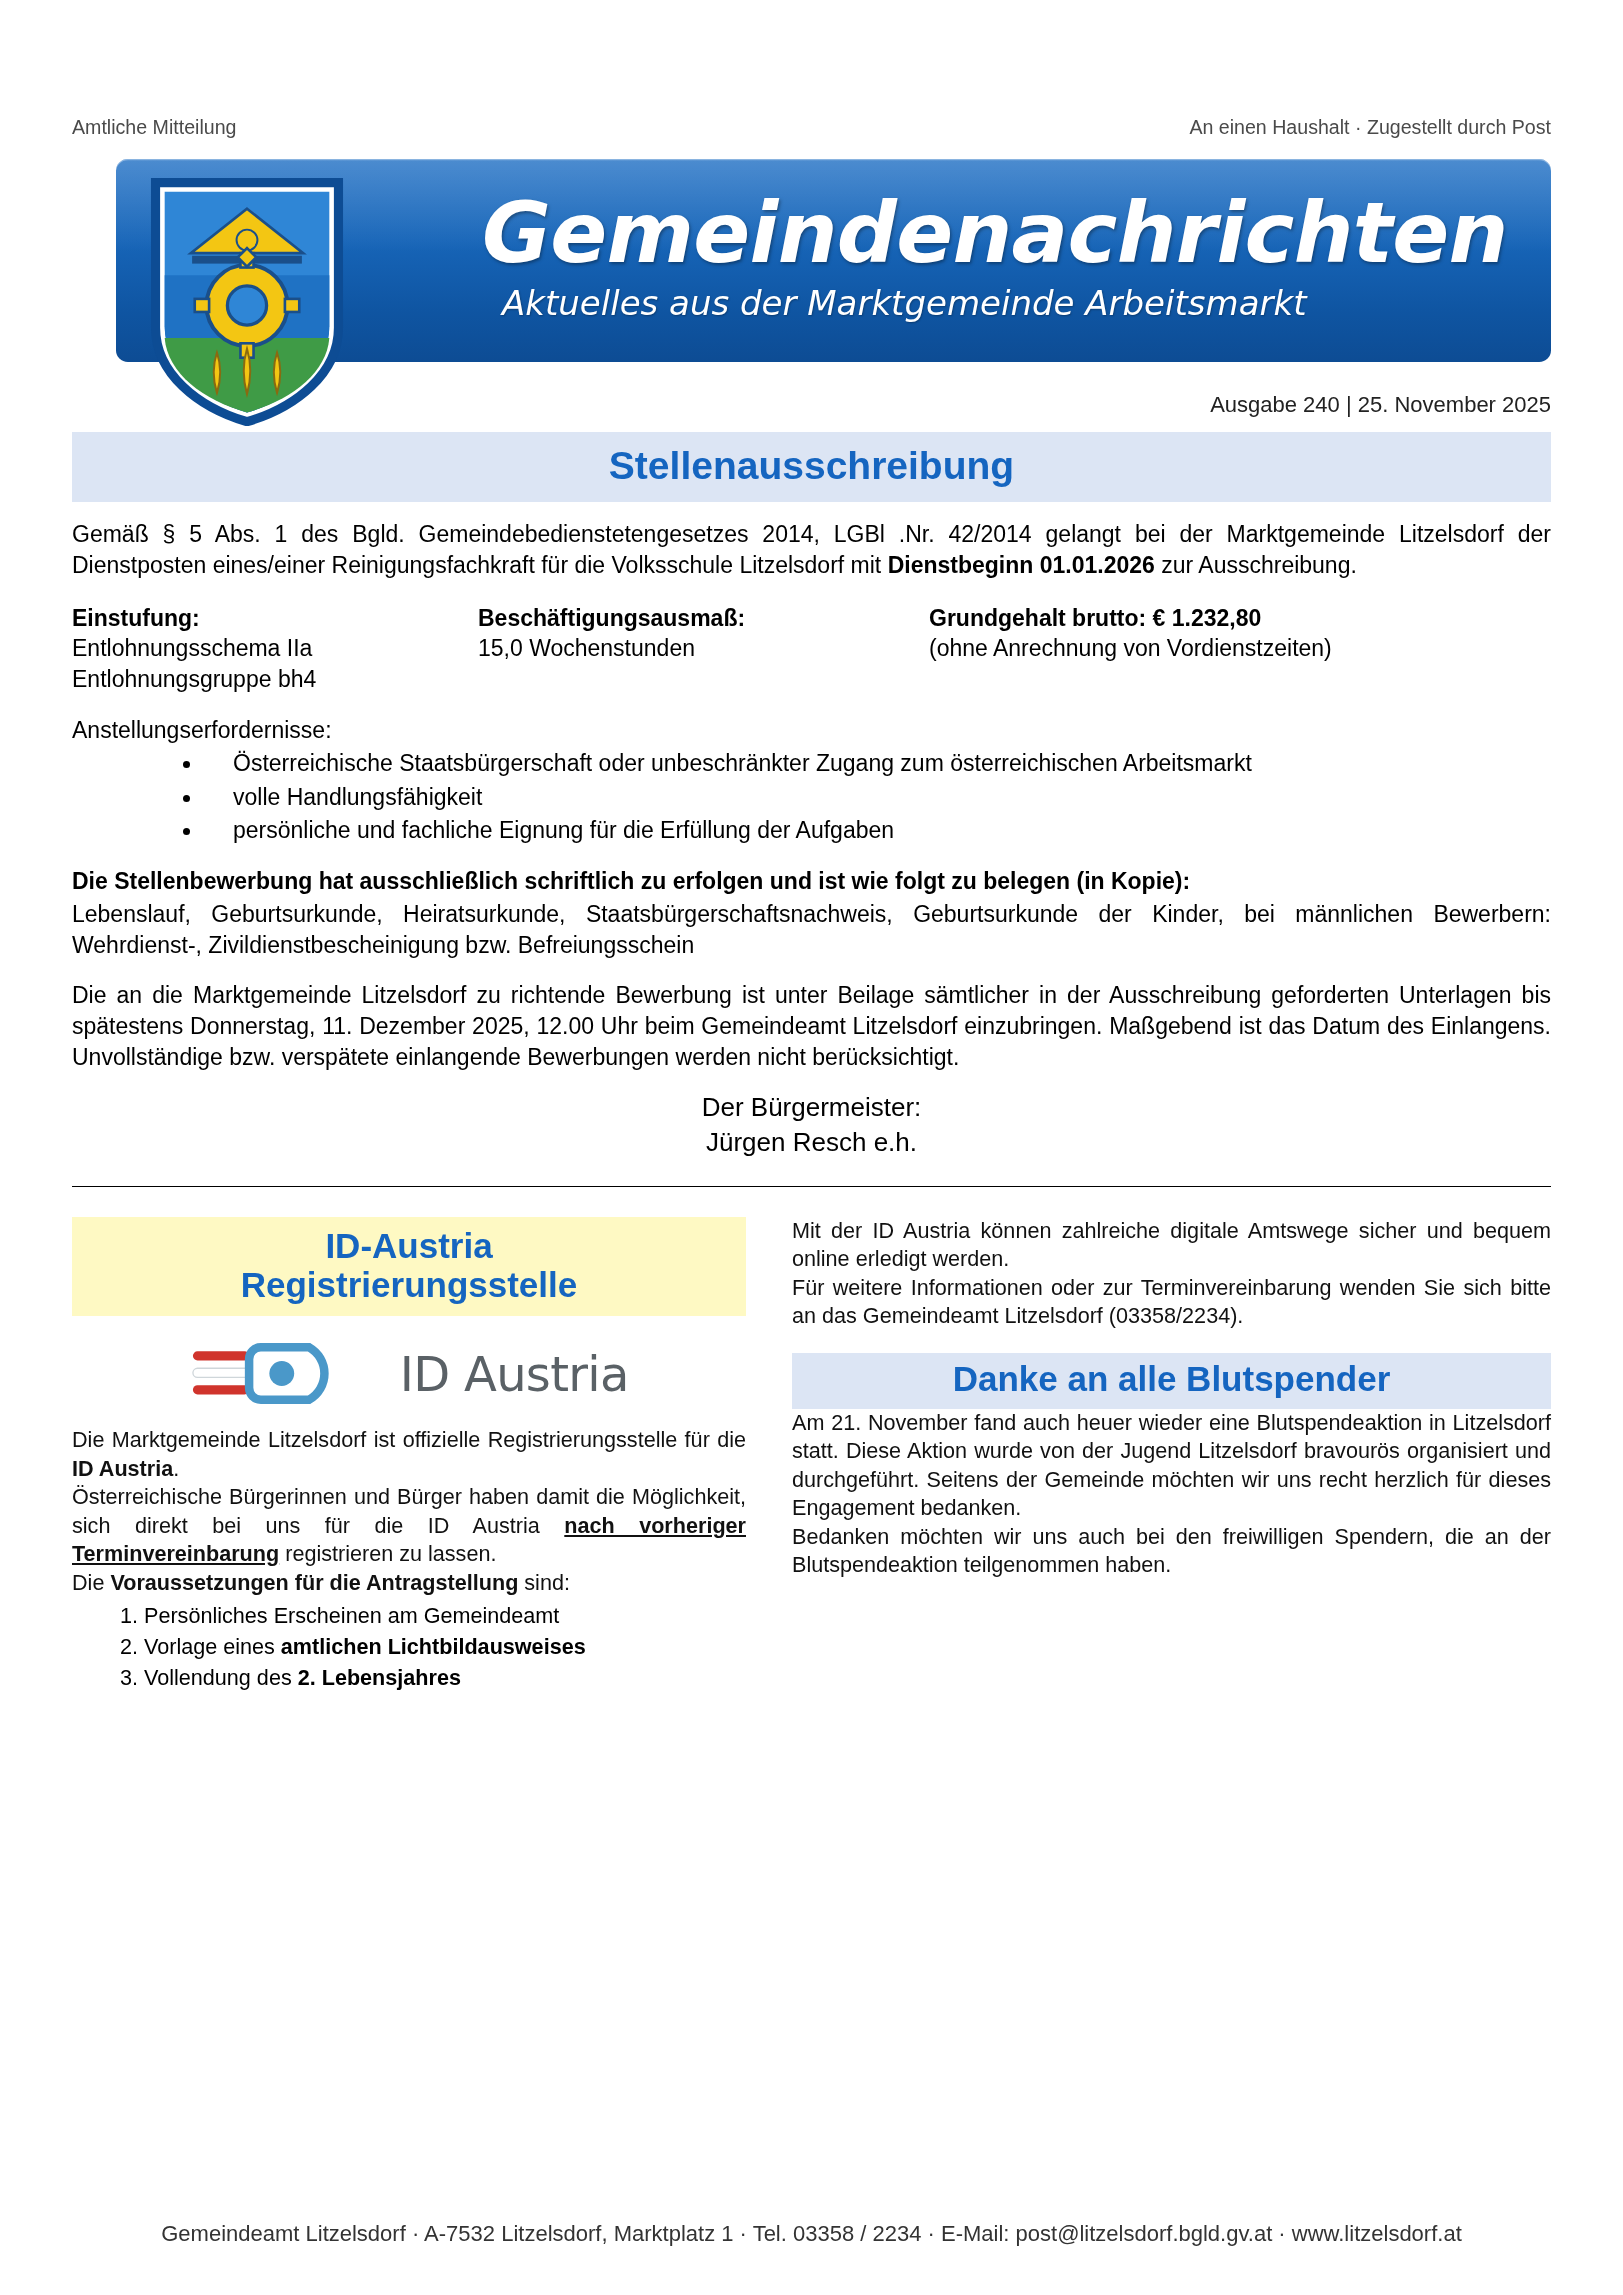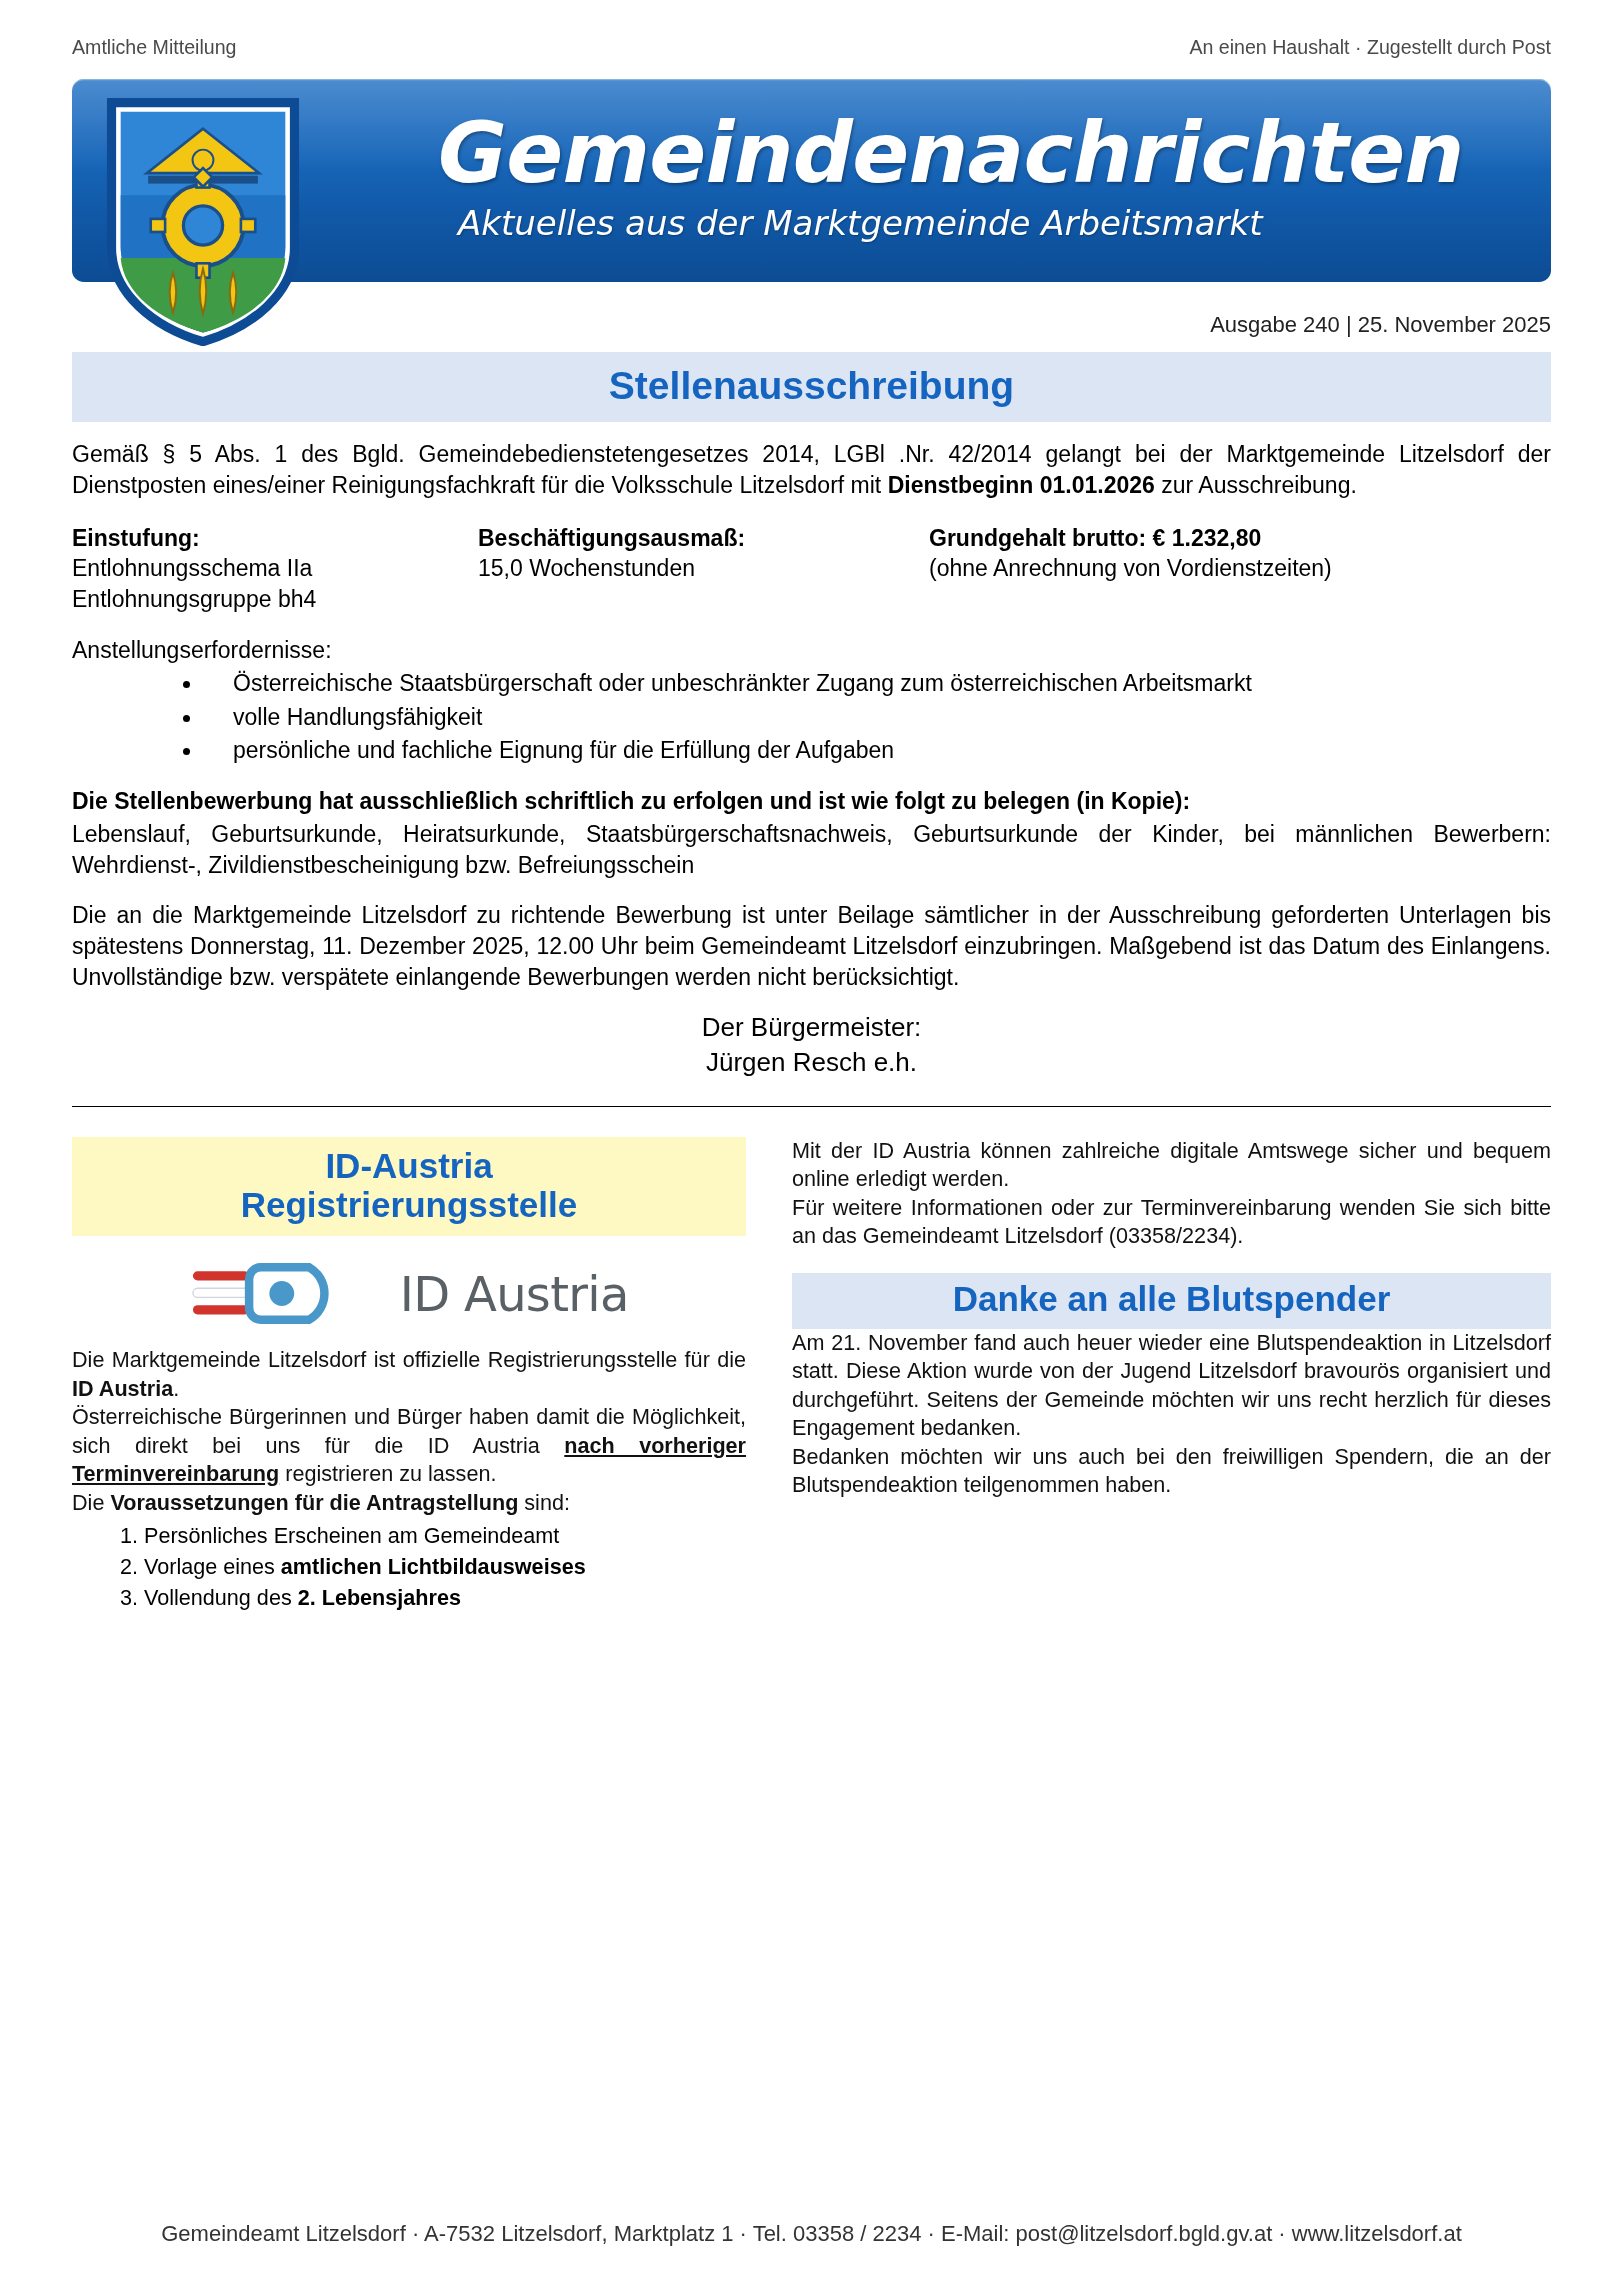--- a/index.html
+++ b/index.html
@@ -23,28 +23,29 @@
     padding: 0 72px;
   }
 
   
   .topmeta {
     display: flex;
     justify-content: space-between;
     align-items: baseline;
     font-size: 19.6px;
     color: #4a4a4a;
-    padding-top: 36px;
+    padding-top: 116px;
   }
 
   
   .masthead {
     position: relative;
     margin-top: 19.6px;
     height: 216px;
+    margin-left: 44px;
   }
   .masthead-bar {
     position: absolute;
     left: 0;
     top: 0;
     right: 0;
     height: 203px;
     border-radius: 11.8px;
     background: linear-gradient(180deg, #1f6fc4 0%, #1765b8 40%, #0f55a2 75%, #0d4c94 100%);
     box-shadow: inset 0 1.3px 0 rgba(255,255,255,0.35);

